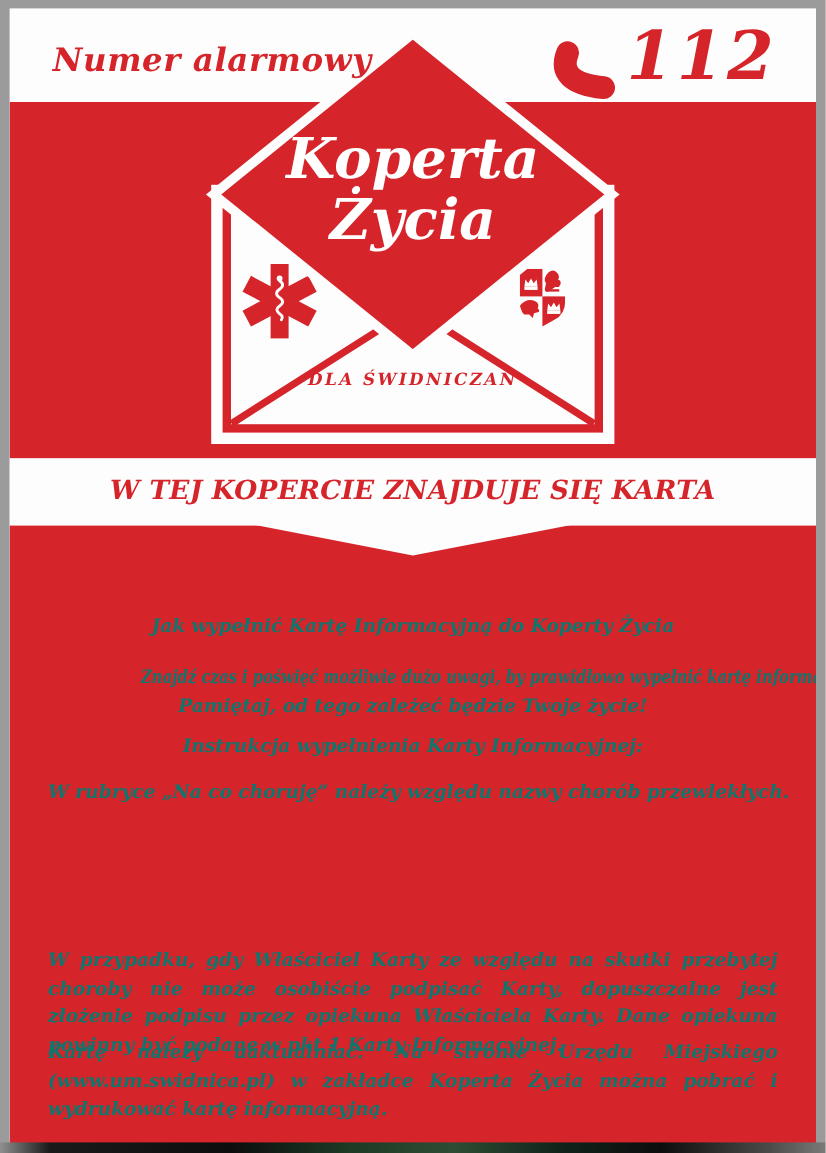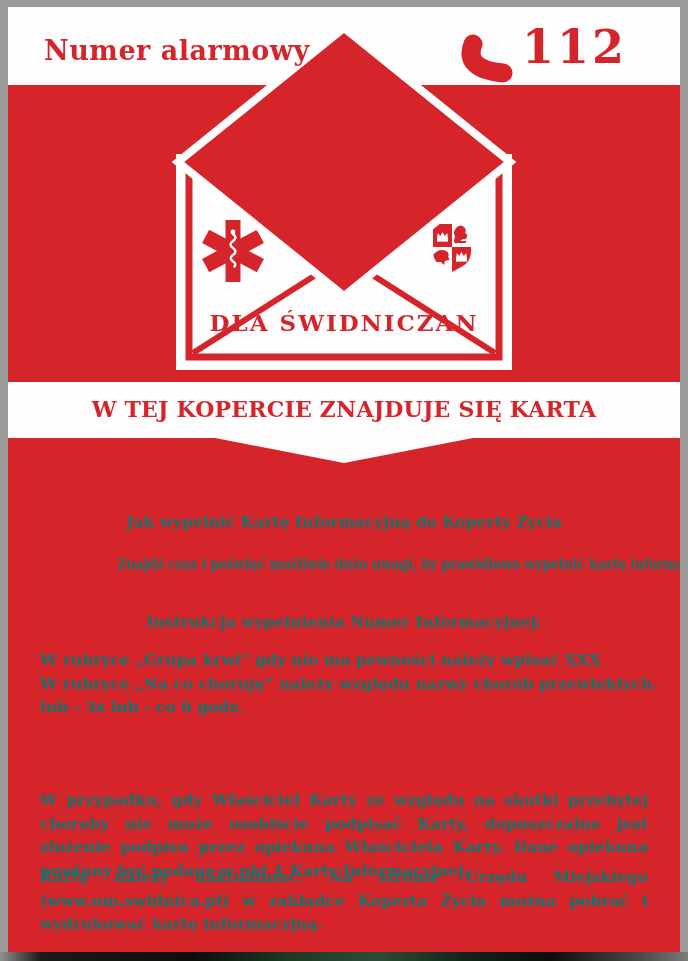--- a/index.html
+++ b/index.html
@@ -6,27 +6,27 @@
   .stage{position:relative;width:688px;height:961px;background:#9b9b9b;overflow:hidden;
          font-family:"DejaVu Serif","Liberation Serif",serif;}
   .poster{position:absolute;left:8px;top:7px;width:672px;height:946px;background:#fdfdfd;overflow:hidden;}
   .red-top{position:absolute;left:0;top:78px;width:672px;height:297px;background:#d5252b;}
   .white-band{position:absolute;left:0;top:375px;width:672px;height:56px;background:#fdfdfd;}
   .red-body{position:absolute;left:0;top:431px;width:672px;height:515px;background:#d5252b;}
   .env-svg{position:absolute;left:0;top:0;width:672px;height:460px;pointer-events:none;}
   .bottom-strip{position:absolute;left:0;top:952px;width:688px;height:9px;
      background:linear-gradient(90deg,#8f8f8f 0%,#1a1a1a 6%,#0d0d0d 28%,#1c3a24 42%,#2c4d33 55%,#11231a 68%,#0d0d0d 80%,#4a4a48 93%,#7a7a78 100%);}
 
-  .txt{position:absolute;color:#d5252b;font-weight:bold;}
+  .txt{position:absolute;color:#d5252b;font-weight:bold;font-style:italic;}
   .numer{left:36px;top:28px;font-size:27px;letter-spacing:.5px;}
   .phone{position:absolute;left:445px;top:24px;width:66px;height:56px;}
-  .n112{left:514px;top:8px;font-size:46px;letter-spacing:3px;line-height:64px;}
+  .n112{left:514px;top:8px;font-size:56px;letter-spacing:3px;line-height:64px;}
   .koperta{left:168px;top:100px;width:336px;text-align:center;color:#fff;font-weight:bold;
            font-size:47px;line-height:51px;}
-  .dla{left:0;top:302px;width:672px;text-align:center;font-size:23px;letter-spacing:2px;}
+  .dla{left:0;top:302px;width:672px;text-align:center;font-size:14px;letter-spacing:2px;}
   .bandtext{left:0;top:0;width:672px;text-align:center;font-size:22px;line-height:54px;letter-spacing:.2px;}
   .bodytxt{font-size:15.5px;line-height:23.6px;font-weight:bold;color:#0f766e;}
   .centered{text-align:center;}
   .jak{left:32px;top:503px;width:608px;}
   .intro{left:32px;top:545px;width:608px;}
   .instrukcja{left:32px;top:603px;width:608px;}
   .rules{left:32px;top:641px;width:616px;}
   .rules .line{height:23.6px;white-space:nowrap;}
   .fitline{display:inline-block;white-space:nowrap;}
   .guardian{left:32px;top:781px;width:608px;text-align:justify;}
@@ -96,32 +96,35 @@
 
       <polygon points="202,430 470,430 336,456" fill="#fdfdfd"></polygon>
     </svg>
 
     <div class="txt numer">Numer alarmowy</div>
     <svg class="phone" viewBox="0 0 66 56">
       <path d="M20 13 Q10 38 50 42" fill="none" stroke="#d5252b" stroke-width="19" stroke-linecap="round"></path>
     </svg>
     <div class="txt n112">112</div>
 
+    <div class="txt koperta">
+      <div>Koperta</div>
+      <div>Życia</div>
+    </div>
     <div class="txt dla">DLA ŚWIDNICZAN</div>
 
     <div class="txt bodytxt centered jak">Jak wypełnić Kartę Informacyjną do Koperty Życia</div>
     <div class="txt bodytxt centered intro">
       <div><span class="fitline" style="transform-origin: center center; transform: scaleX(0.796789);">Znajdź czas i poświęć możliwie dużo uwagi, by prawidłowo wypełnić kartę informacyjną.</span></div>
+      <div>Pamiętaj, od tego zależeć będzie Twoje życie!</div>
     </div>
-    <div class="txt bodytxt centered instrukcja">Instrukcja wypełnienia Numer Informacyjnej:</div>
+    <div class="txt bodytxt centered instrukcja">Instrukcja wypełnienia Karty Informacyjnej:</div>
 
     <div class="txt bodytxt rules">
-      <div class="line"><span class="fitline">W rubryce „Grupa krwi” gdy nie ma pewności należy wpisać XXX</span></div>
       <div class="line"><span class="fitline">W rubryce „Na co choruję” należy względu nazwy chorób przewlekłych.</span></div>
-      <div class="line"><span class="fitline">lub - 3x lub - co 6 godz.</span></div>
     </div>
 
     <div class="txt bodytxt guardian">W przypadku, gdy Właściciel Karty ze względu na skutki przebytej choroby nie może osobiście podpisać Karty, dopuszczalne jest złożenie podpisu przez opiekuna Właściciela Karty. Dane opiekuna powinny być podane w pkt 1 Karty Informacyjnej.</div>
     <div class="txt bodytxt update">Kartę należy uaktualniać. Na stronie Urzędu Miejskiego (www.um.swidnica.pl) w zakładce Koperta Życia można pobrać i wydrukować kartę informacyjną.</div>
 
   </div>
   <div class="bottom-strip"></div>
 </div>
 
 </body></html>

